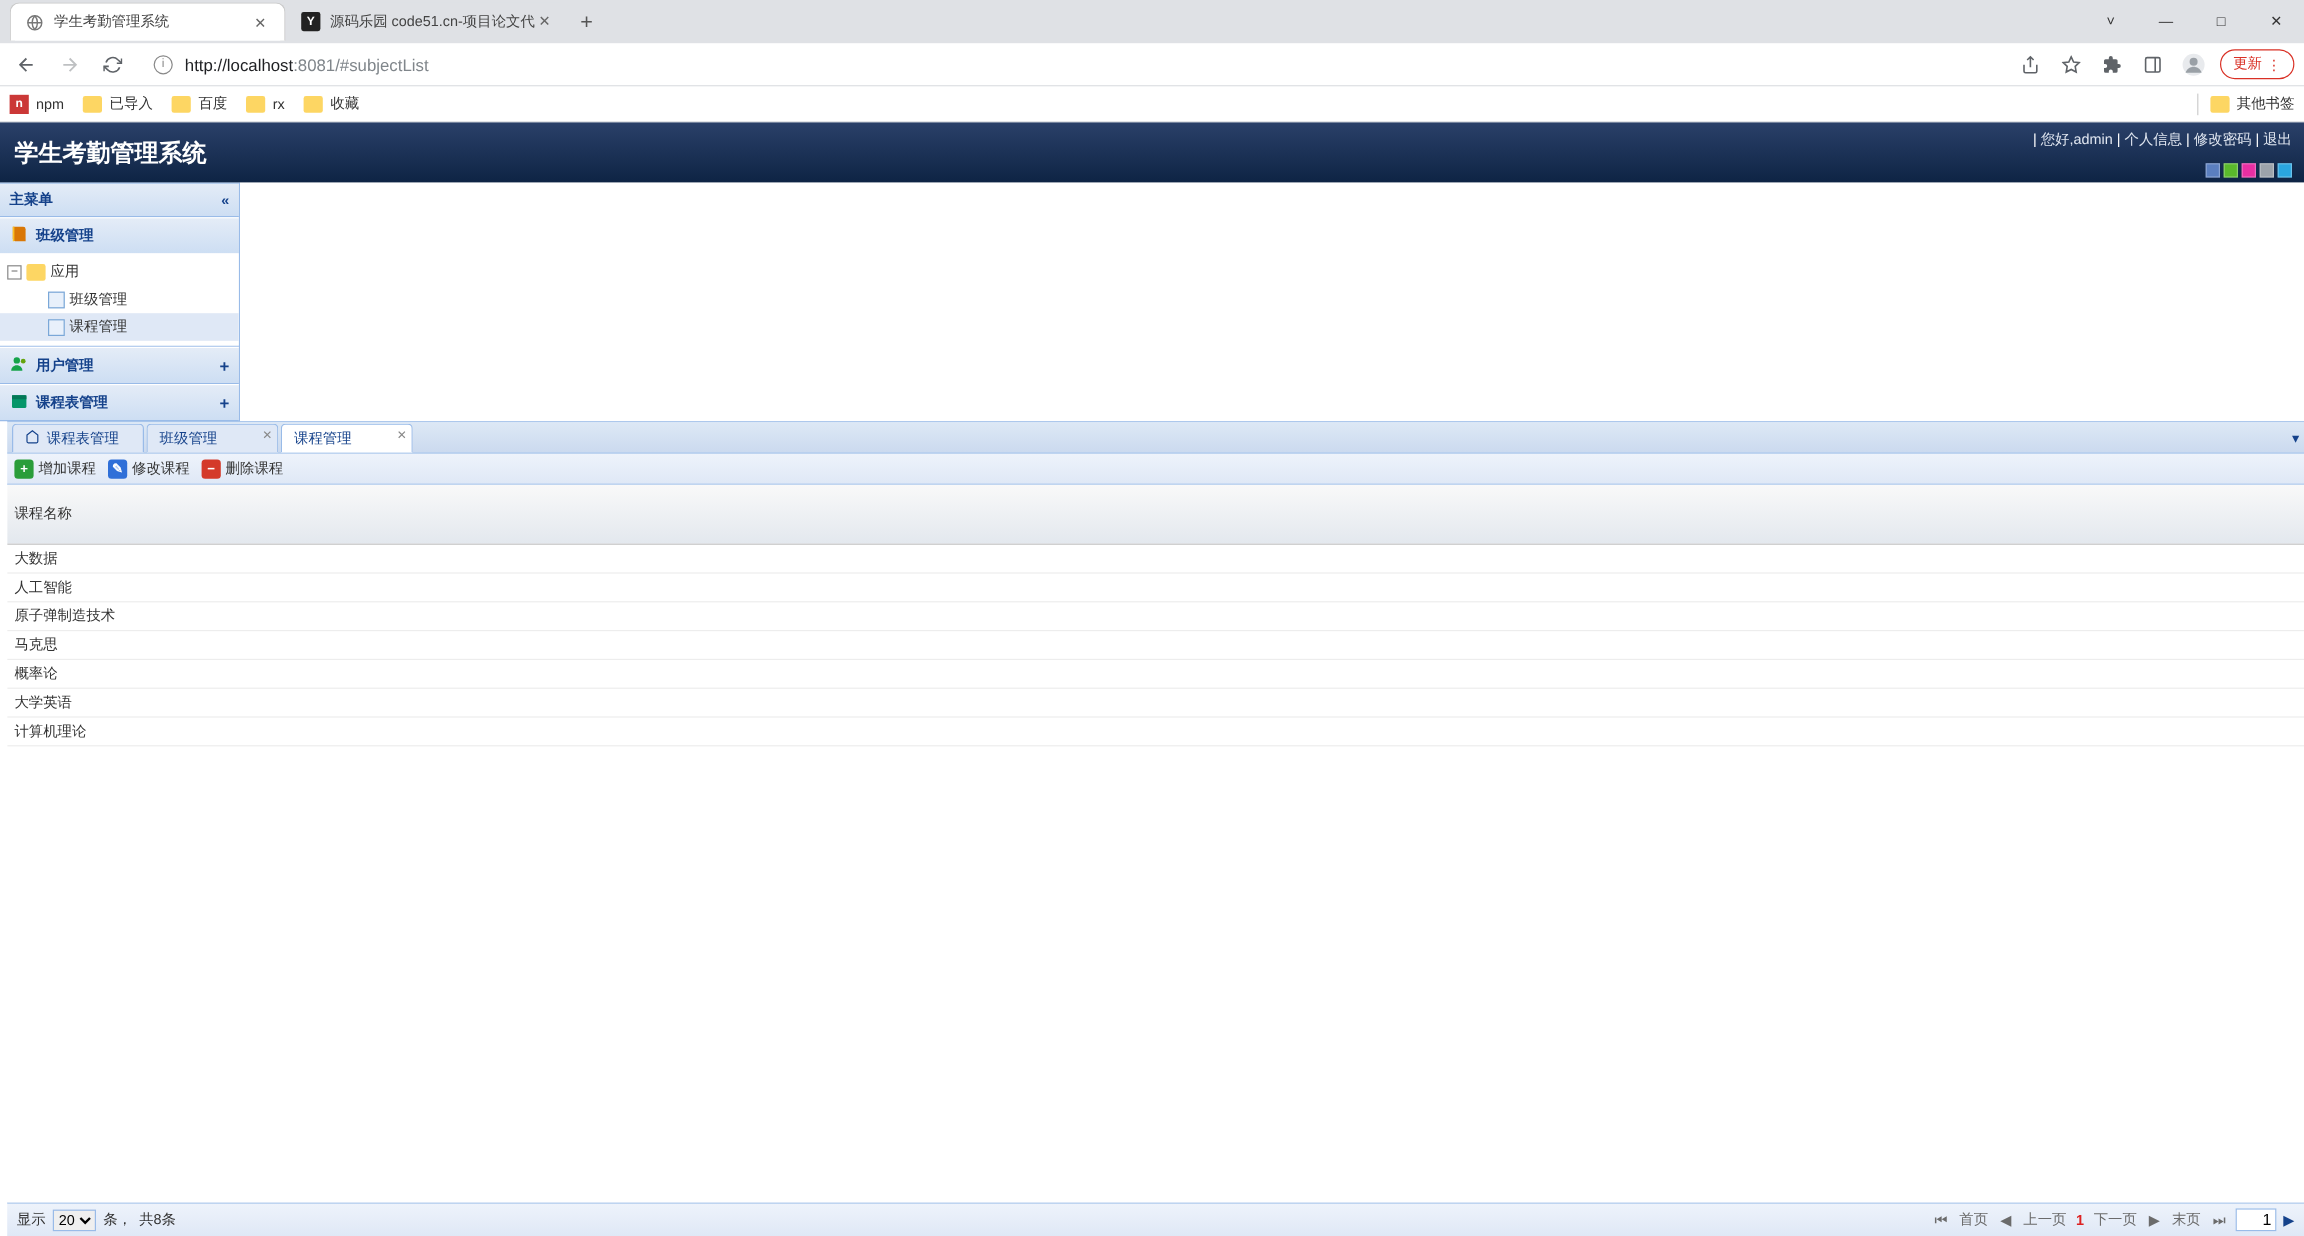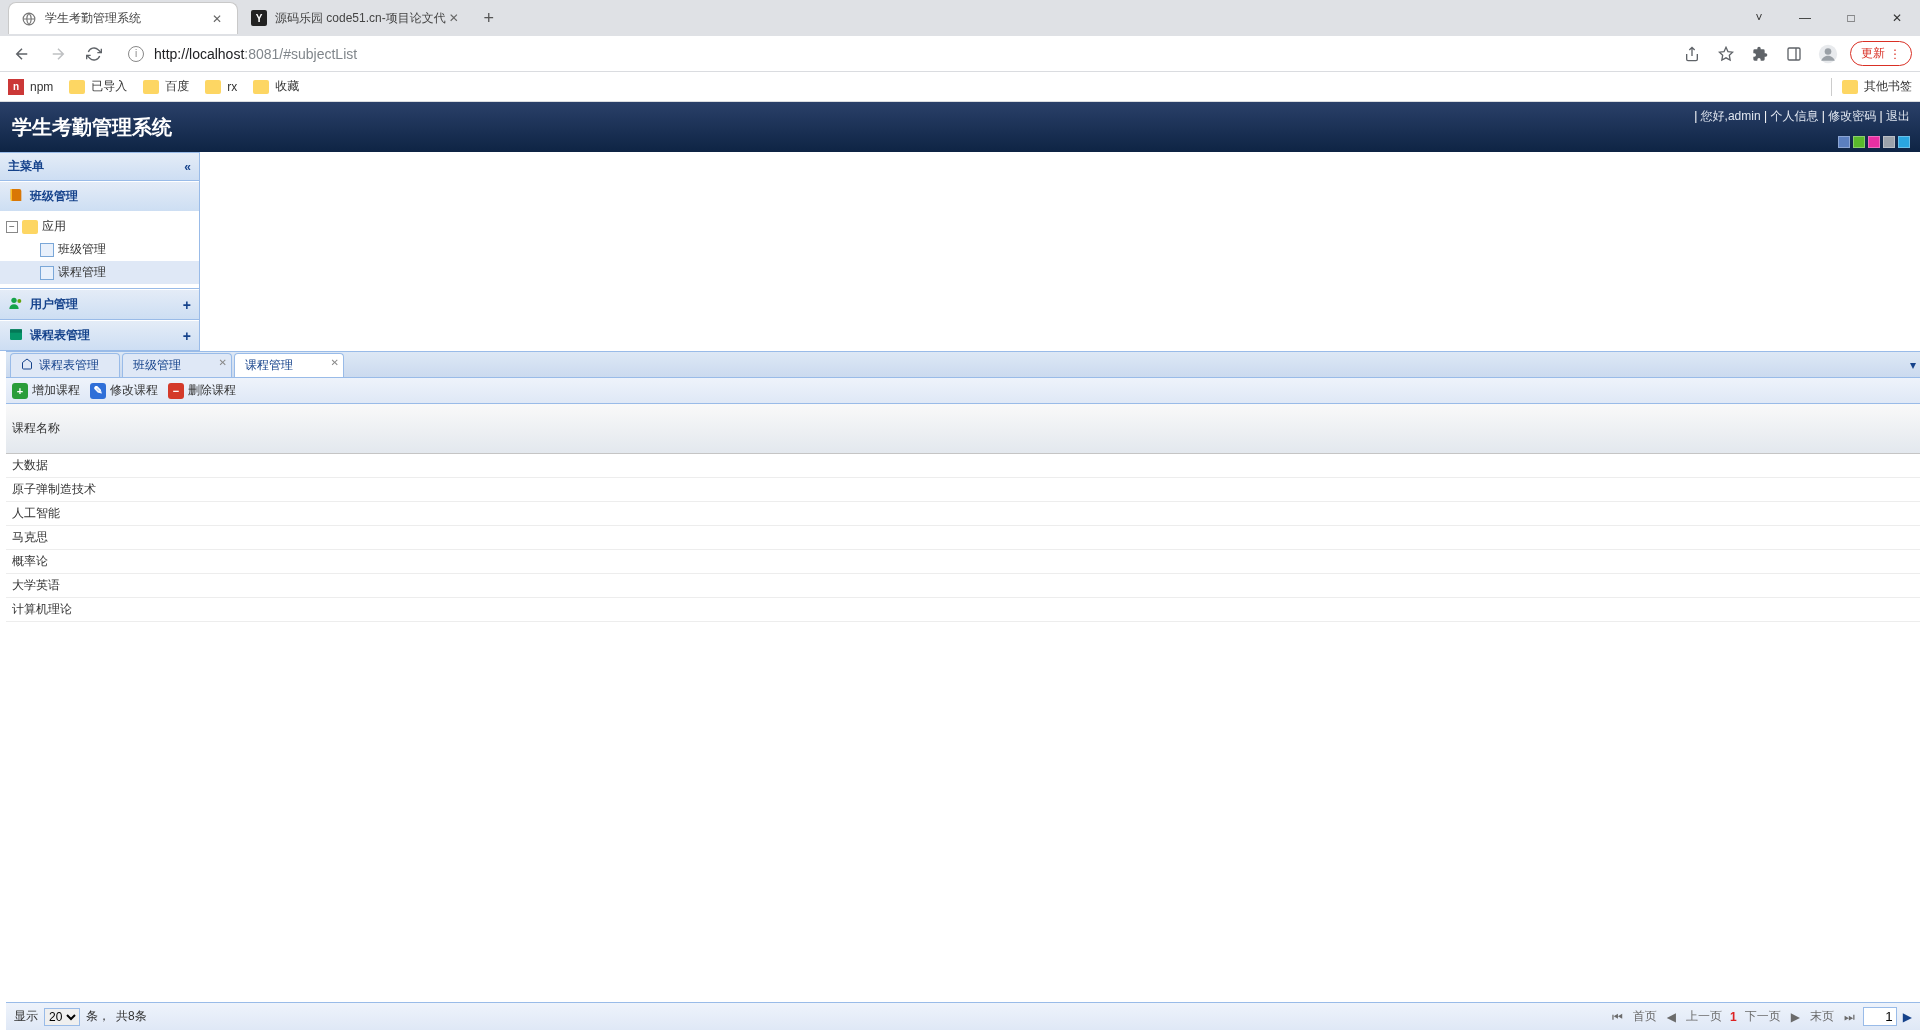--- a/index.html
+++ b/index.html
@@ -312,22 +312,22 @@
         </div>
       <div class="tool-btn">
           <span class="tool-icon" style="background:#d43a2a">−</span>
           <span>删除课程</span>
         </div>
     </div>
 
     <div class="grid">
       <div class="grid-header">课程名称</div>
       <div class="grid-row">大数据</div>
+      <div class="grid-row">人工智能</div>
       <div class="grid-row">原子弹制造技术</div>
-      <div class="grid-row">人工智能</div>
       <div class="grid-row">马克思</div>
       <div class="grid-row">概率论</div>
       <div class="grid-row">大学英语</div>
       <div class="grid-row">计算机理论</div>
     </div>
 
     <div class="pager">
       <span>显示</span>
       <select><option>20</option></select>
       <span>条，</span>

